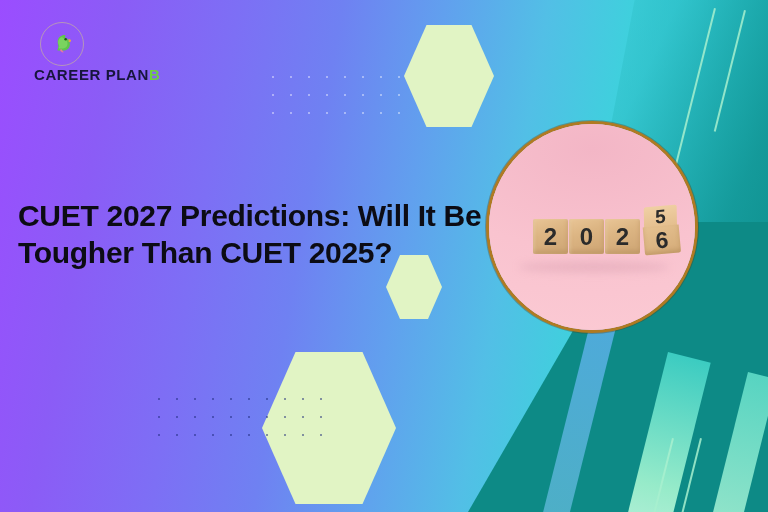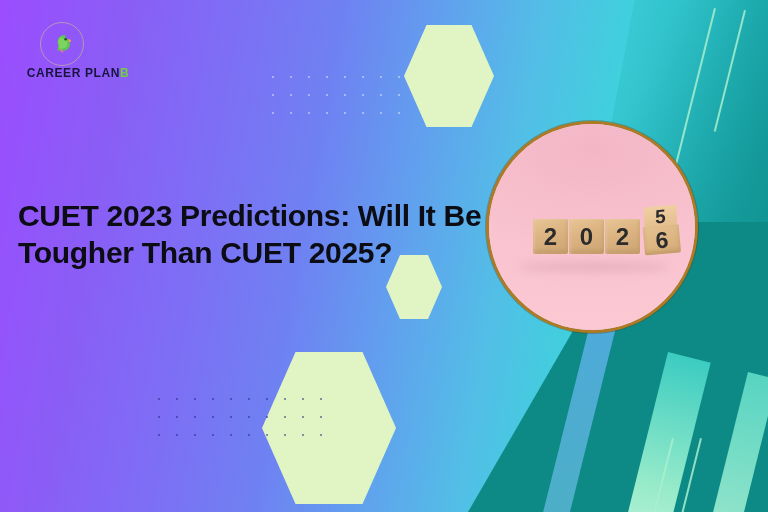--- a/index.html
+++ b/index.html
@@ -145,25 +145,25 @@
     width: 42px;
     height: 42px;
     border-radius: 50%;
     border: 1.4px solid rgba(190,165,170,.8);
     display: flex;
     align-items: center;
     justify-content: center;
   }
   .logo-word {
     position: absolute;
-    left: 12px;
+    left: 20px;
     top: 44px;
     width: 104px;
     text-align: center;
-    font-size: 12px;
+    font-size: 15px;
     font-weight: bold;
     letter-spacing: .6px;
     color: #17153d;
     white-space: nowrap;
   }
   .logo-word .accent { color: #6fcf3f; }
 
   
   .headline {
     position: absolute;
@@ -358,21 +358,21 @@
         <path d="M16.5 4.2c-3.6-.6-7 1.8-7.7 5.3-.3 1.5-.1 2.8.3 4.2.5 1.6.4 2.9-.4 4.3-.5.9-.2 1.6.8 1.6h5.2c3.4 0 6-2.5 6.2-5.8.2-3.4-1.4-6-4.4-7.1-.2-.1-.4-.1-.6-.2z" fill="#5ec64b"></path>
         <path d="M13.6 6.1c-2.4.3-4.2 2.2-4.4 4.6-.1 1.3.2 2.4.8 3.6.4.8.3 1.5-.2 2.3-.3.5-.1.9.5.9h3.7c2.5 0 4.4-1.9 4.5-4.4.1-2.6-1.2-4.6-3.4-5.5-.5-.2-1-.3-1.5-.5z" fill="#7ad45f"></path>
         <circle cx="16.6" cy="8.3" r="1.25" fill="#1d4d18"></circle>
         <path d="M19.6 8.0c1.5.1 2.4.9 2.4 1.7 0 .8-.9 1.4-2.3 1.3z" fill="#f0a83a"></path>
         <path d="M12.2 17.9c.8 1.1 1.6 2.1 2.3 3 .3.4.1.8-.4.7-1.4-.3-2.5-1.3-3.2-2.6z" fill="#e77b9a"></path>
       </svg>
     </div>
     <div class="logo-word"><span>CAREER PLAN</span><span class="accent">B</span></div>
   </div>
 
-  <h1 class="headline">CUET 2023 Predictions: Will It Be Tougher Than CUET 2025?</h1>
+  <h1 class="headline">CUET 2027 Predictions: Will It Be Tougher Than CUET 2025?</h1>
 
   <div class="photo-circle">
     <div class="photo-inner"></div>
     <div class="shadow-strip"></div>
     <div class="blocks">
       <div class="cube">2</div>
       <div class="cube">0</div>
       <div class="cube">2</div>
       <div class="cube-flip">
         <div class="cube-face-top">5</div>

